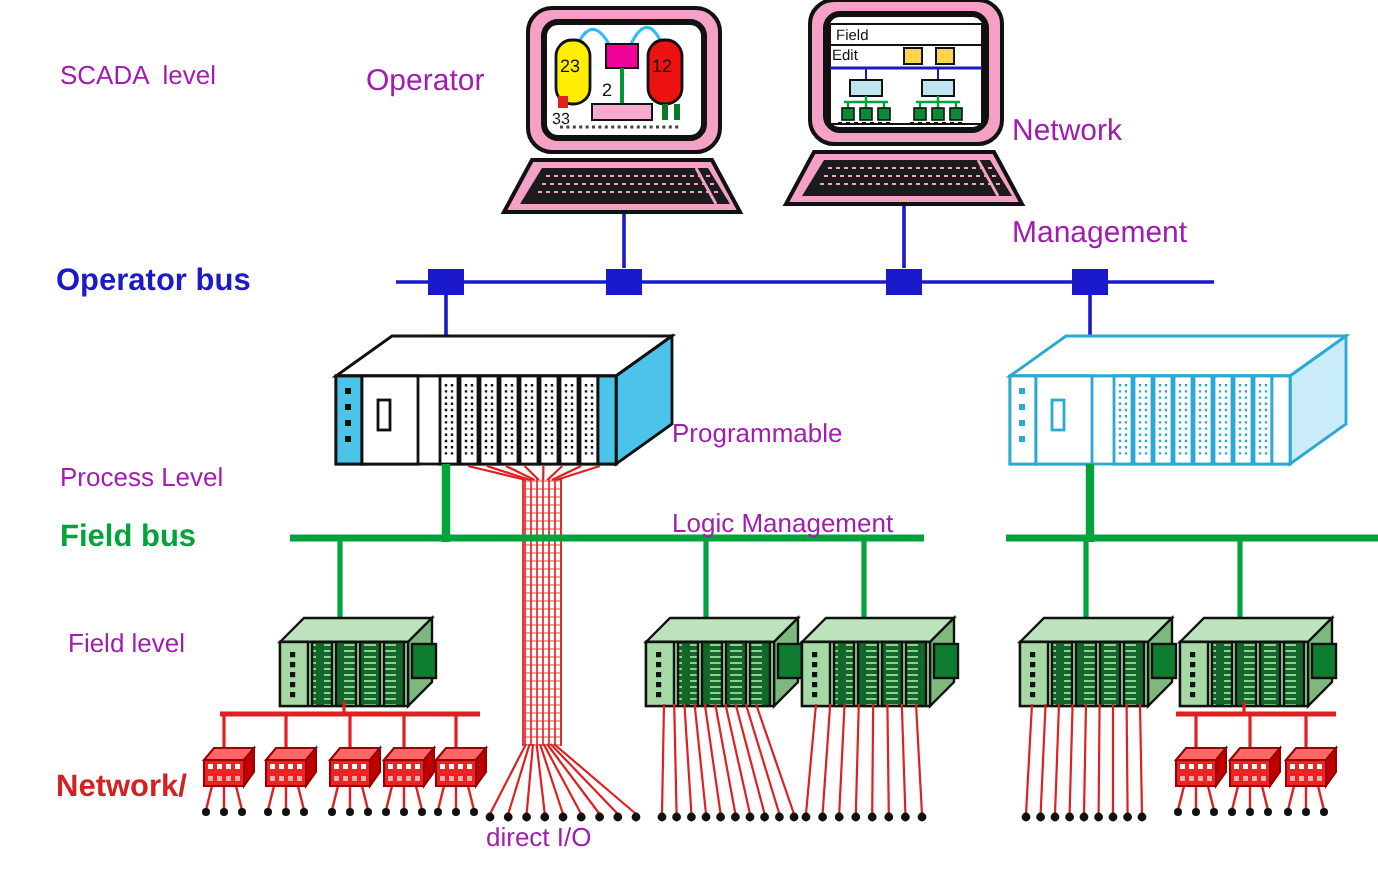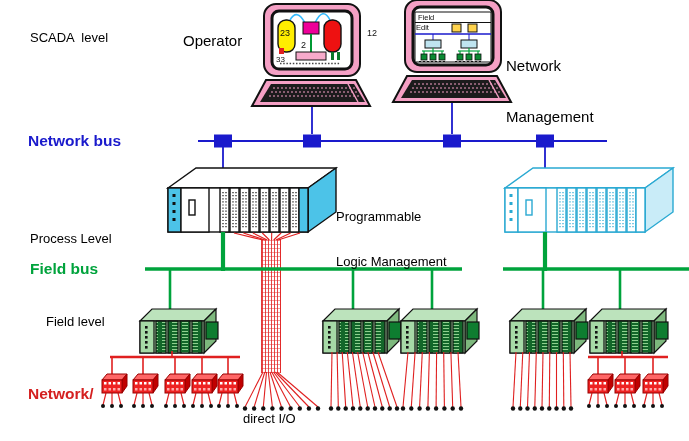--- a/index.html
+++ b/index.html
@@ -1,19 +1,19 @@
 <!DOCTYPE html>
 <html style="--bus-blue: #1a1acc; --bus-green: #00a33c; --bus-red: #e02020; --monitor-pink: #f5a0c5; --plc-cyan: #4cc3e8;"><head>
 <meta charset="utf-8">
 <style>
   html,body{margin:0;padding:0;background:#fff;}
   .canvas{position:relative;width:689px;height:441px;background:#fff;overflow:hidden;
           font-family:"Liberation Sans",sans-serif;}
   .canvas svg{position:absolute;left:0;top:0;}
-  .lbl{position:absolute;color:#000000;white-space:pre;line-height:1.15;}
+  .lbl{position:absolute;color:#a21caf;white-space:pre;line-height:1.15;}
   .lbl.small{font-size:13px;}
   .lbl.med{font-size:15px;}
   .lbl.bold-blue{font-size:15.5px;font-weight:bold;color:var(--bus-blue);}
   .lbl.bold-green{font-size:15.5px;font-weight:bold;color:var(--bus-green);}
   .lbl.bold-red{font-size:15.5px;font-weight:bold;color:#d42020;line-height:18px;}
   .tiny{position:absolute;color:#111;}
 
   
   .pb-line{stroke:var(--bus-blue);stroke-width:1.8;fill:none;}
   .pb-sq{fill:var(--bus-blue);stroke:none;}
@@ -367,36 +367,36 @@
         <circle cx="318.0" cy="408.5" r="2.2" class="dot"></circle>
       </g>
   </svg>
 
   <div class="lbl small" style="left:30px;top:31px;">SCADA  level</div>
   <div class="lbl med" style="left:183px;top:32px;">Operator</div>
   <div class="lbl med" style="left:506px;top:22px;">
     <div>Network</div>
     <div>Management</div>
   </div>
-  <div class="lbl bold-blue" style="left:28px;top:132px;">Network bus</div>
+  <div class="lbl bold-blue" style="left:28px;top:132px;">Operator bus</div>
   <div class="lbl small" style="left:30px;top:188px;margin-top:44px;">Process Level</div>
   <div class="lbl small" style="left:336px;top:180px;">
     <div>Programmable</div>
     <div>Logic Management</div>
   </div>
   <div class="lbl bold-green" style="left:30px;top:260px;">Field bus</div>
-  <div class="lbl small" style="left:46px;top:315px;">Field level</div>
+  <div class="lbl small" style="left:34px;top:315px;">Field level</div>
   <div class="lbl bold-red" style="left:28px;top:349px;">
     <div>Network/</div>
     <div>Actor</div>
     
   </div>
   <div class="lbl small" style="left:243px;top:412px;">direct I/O</div>
 
   <div class="tiny" style="left:280px;top:28px;font-size:9px;">23</div>
-  <div class="tiny" style="left:326px;top:28px;font-size:9px;padding-left:41px;">12</div>
+  <div class="tiny" style="left:326px;top:28px;font-size:9px;">12</div>
   <div class="tiny" style="left:301px;top:40px;font-size:9px;">2</div>
   <div class="tiny" style="left:276px;top:55px;font-size:8px;">33</div>
 
   <div class="tiny" style="left:418px;top:13px;font-size:7.5px;">Field</div>
   <div class="tiny" style="left:416px;top:23px;font-size:7.5px;">Edit</div>
 
 </div>
 
 </body></html>

